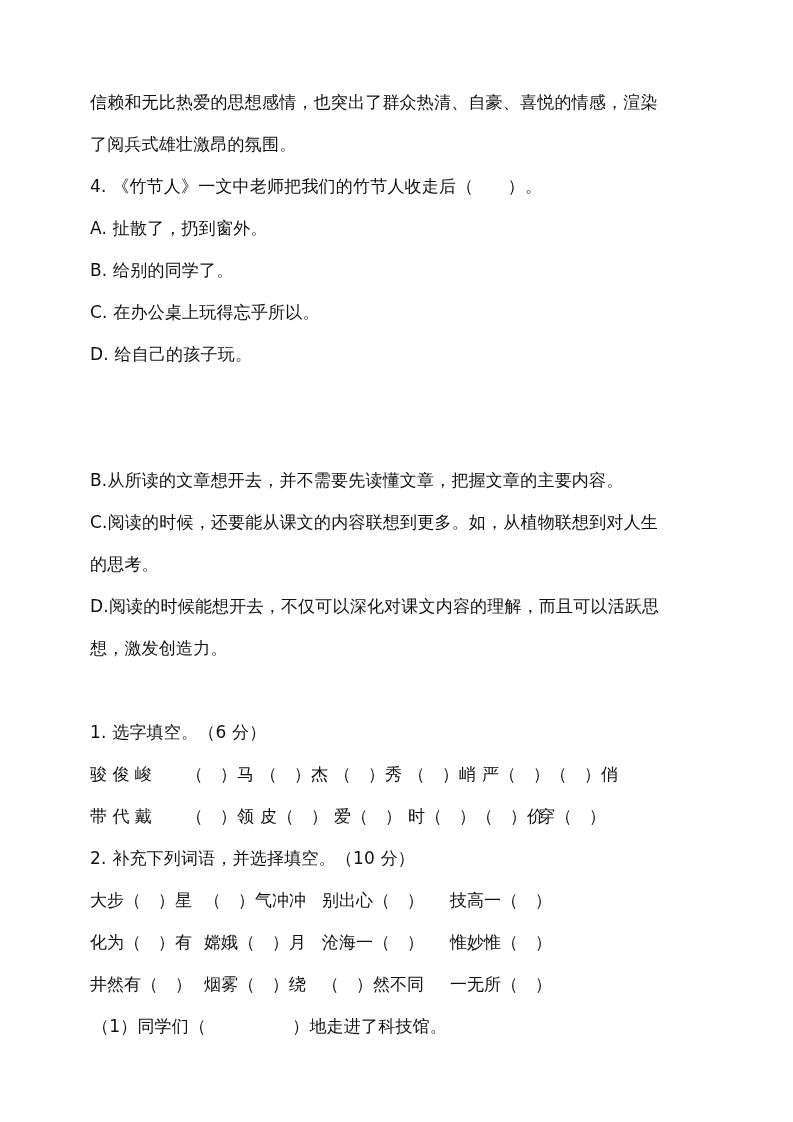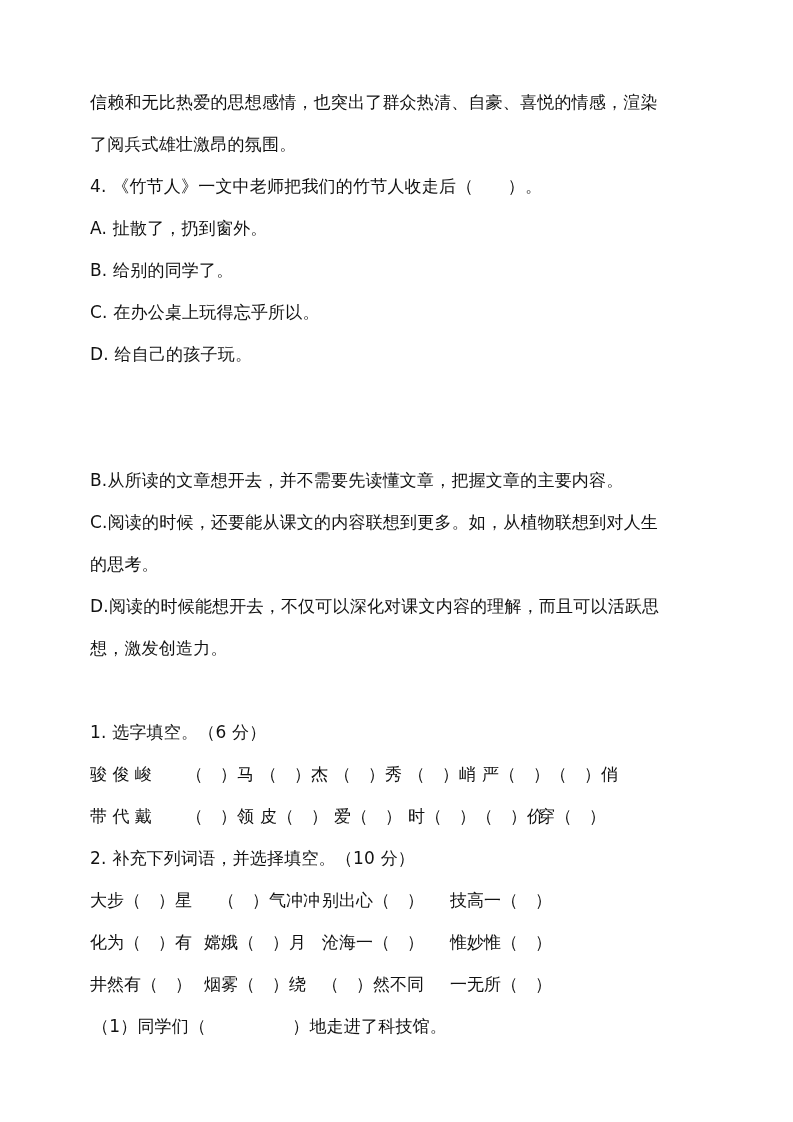--- a/index.html
+++ b/index.html
@@ -51,21 +51,21 @@
     <span class="cell" style="left:170px">皮（　）</span>
     <span class="cell" style="left:244px">爱（　）</span>
     <span class="cell" style="left:318px">时（　）（　）价</span>
     <span class="cell" style="left:448px">穿（　）</span>
   </div>
 
   <div class="line" style="top:846px">2. 补充下列词语，并选择填空。（10 分）</div>
 
   <div class="row" style="top:888px">
     <span class="cell" style="left:0px">大步（　）星</span>
-    <span class="cell" style="left:128px">（　）气冲冲</span>
+    <span class="cell" style="left:114px">（　）气冲冲</span>
     <span class="cell" style="left:232px">别出心（　）</span>
     <span class="cell" style="left:360px">技高一（　）</span>
   </div>
   <div class="row" style="top:930px">
     <span class="cell" style="left:0px">化为（　）有</span>
     <span class="cell" style="left:114px">嫦娥（　）月</span>
     <span class="cell" style="left:232px">沧海一（　）</span>
     <span class="cell" style="left:360px">惟妙惟（　）</span>
   </div>
   <div class="row" style="top:972px">

